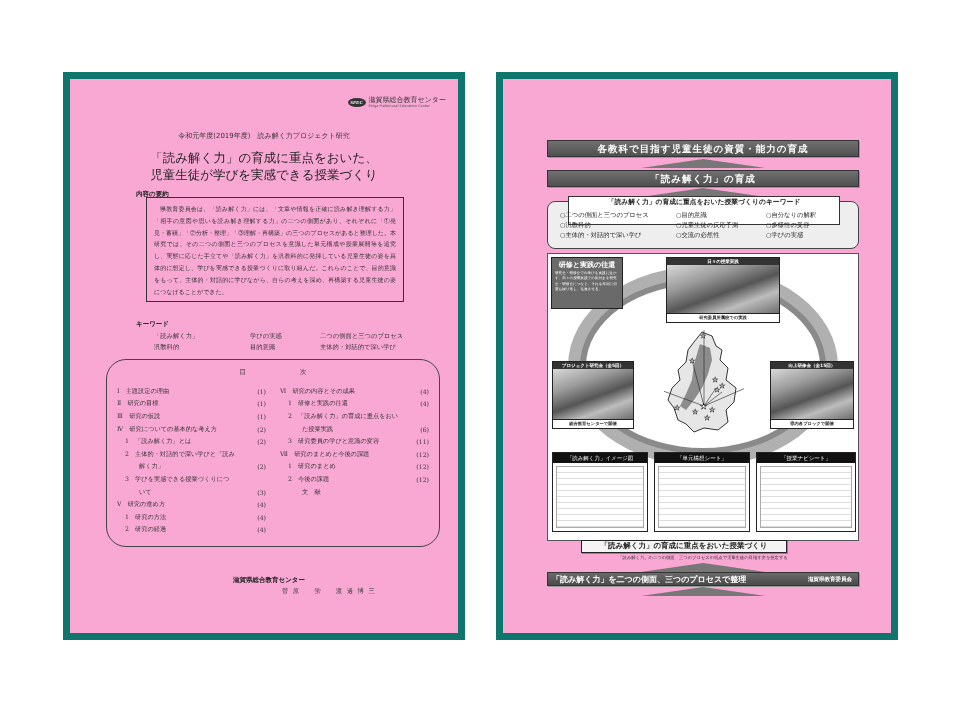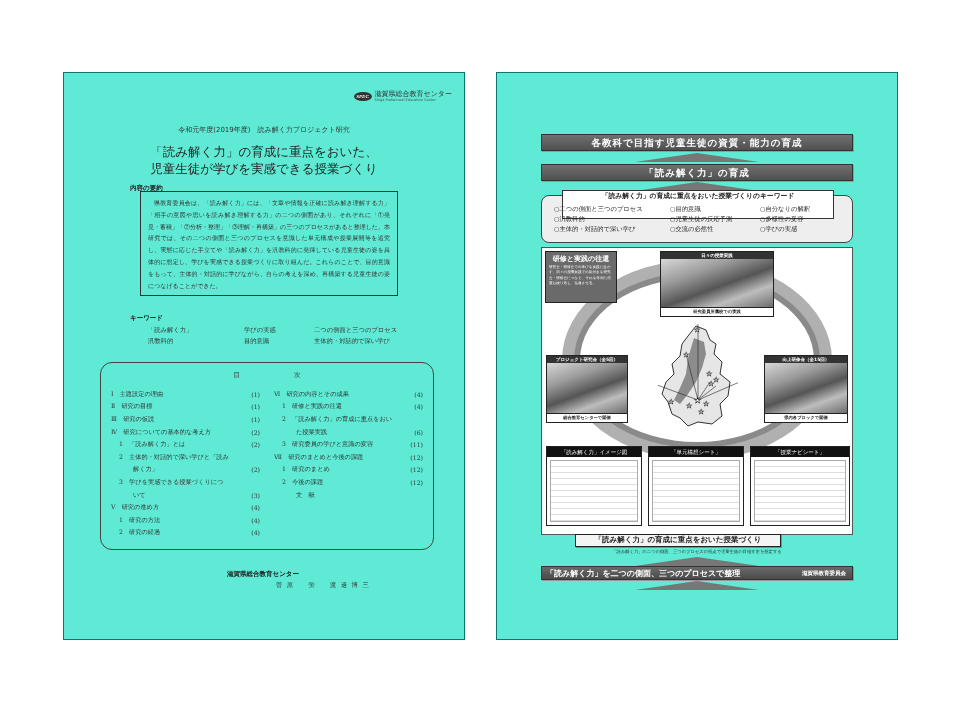--- a/index.html
+++ b/index.html
@@ -1,19 +1,19 @@
 <!DOCTYPE html>
 <html><head>
 <meta charset="utf-8">
 <style>
   * { box-sizing: border-box; margin: 0; padding: 0; }
   html, body { width: 960px; height: 720px; background: #ffffff; overflow: hidden; }
   body { position: relative; font-family: "DejaVu Sans", sans-serif; color: #222; }
 
-  .page { position: absolute; background: #5eead4; border: 1px solid #0f766e; }
+  .page { position: absolute; background: #f9a8d4; border: 7px solid #0f766e; }
   #page-left { left: 63px; top: 72px; width: 402px; height: 568px; }
   #page-right { left: 496px; top: 72px; width: 402px; height: 568px; }
 
   
   .logo { position: absolute; right: 12px; top: 18px; display: flex; align-items: center; gap: 3px; }
   .logo-mark { width: 18px; height: 9px; border-radius: 50%; background: #333; color: #fff; font-size: 5px; font-weight: bold; font-style: italic; line-height: 9px; text-align: center; font-family: "Liberation Serif", serif; }
   .logo-text { display: flex; flex-direction: column; line-height: 1; }
   .logo-jp { font-size: 7px; color: #333; }
   .logo-en { font-size: 3.5px; color: #555; margin-top: 1px; }
 
@@ -21,21 +21,21 @@
   .title-l { position: absolute; top: 70px; left: 0; right: 0; text-align: center; font-size: 12.5px; line-height: 17px; color: #222; font-family: "DejaVu Sans", sans-serif; }
 
   .sec-label { position: absolute; font-size: 6.5px; font-weight: bold; color: #222; }
   #summary-label { left: 66px; top: 111px; }
 
   .summary-box { position: absolute; left: 76px; top: 118px; width: 258px; height: 105px; border: 1.5px solid #333; padding: 5px 7px; font-family: "DejaVu Serif", serif; font-size: 6px; line-height: 11.8px; color: #333; text-align: justify; text-indent: 1em; }
 
   #keywords-label { left: 66px; top: 241px; }
   .kw-grid { position: absolute; left: 84px; top: 253px; width: 270px; display: grid; grid-template-columns: 96px 70px 104px; row-gap: 2px; font-family: "DejaVu Serif", serif; font-size: 6.3px; color: #333; }
 
-  .toc { position: absolute; left: 36px; top: 289px; width: 334px; height: 188px; border: 1.5px solid #444; border-radius: 12px; padding: 8px 0; font-family: "DejaVu Serif", serif; font-size: 6.2px; color: #333; }
+  .toc { position: absolute; left: 36px; top: 280px; width: 334px; height: 188px; border: 1.5px solid #444; border-radius: 20px; padding: 8px 0; font-family: "DejaVu Serif", serif; font-size: 6.2px; color: #333; }
   .toc-title { position: absolute; top: 8px; left: 0; right: 0; text-align: center; font-size: 6.5px; letter-spacing: 54px; padding-left: 54px; }
   .toc-cols { position: absolute; top: 25px; left: 10px; right: 10px; display: grid; grid-template-columns: 1fr 1fr; column-gap: 14px; }
   .toc-row { display: flex; justify-content: space-between; height: 12.6px; align-items: center; }
   .toc-row .lbl { flex: 1; white-space: nowrap; overflow: hidden; }
   .toc-row .pg { width: 18px; text-align: right; }
   .ind1 { padding-left: 8px; }
   .ind2 { padding-left: 22px; }
 
   .author-org { position: absolute; left: 163px; top: 497px; font-size: 6.5px; font-weight: bold; color: #222; }
   .author-names { position: absolute; left: 212px; top: 508px; font-family: "DejaVu Serif", serif; font-size: 6.3px; color: #333; letter-spacing: 4.5px; word-spacing: 6px; }

